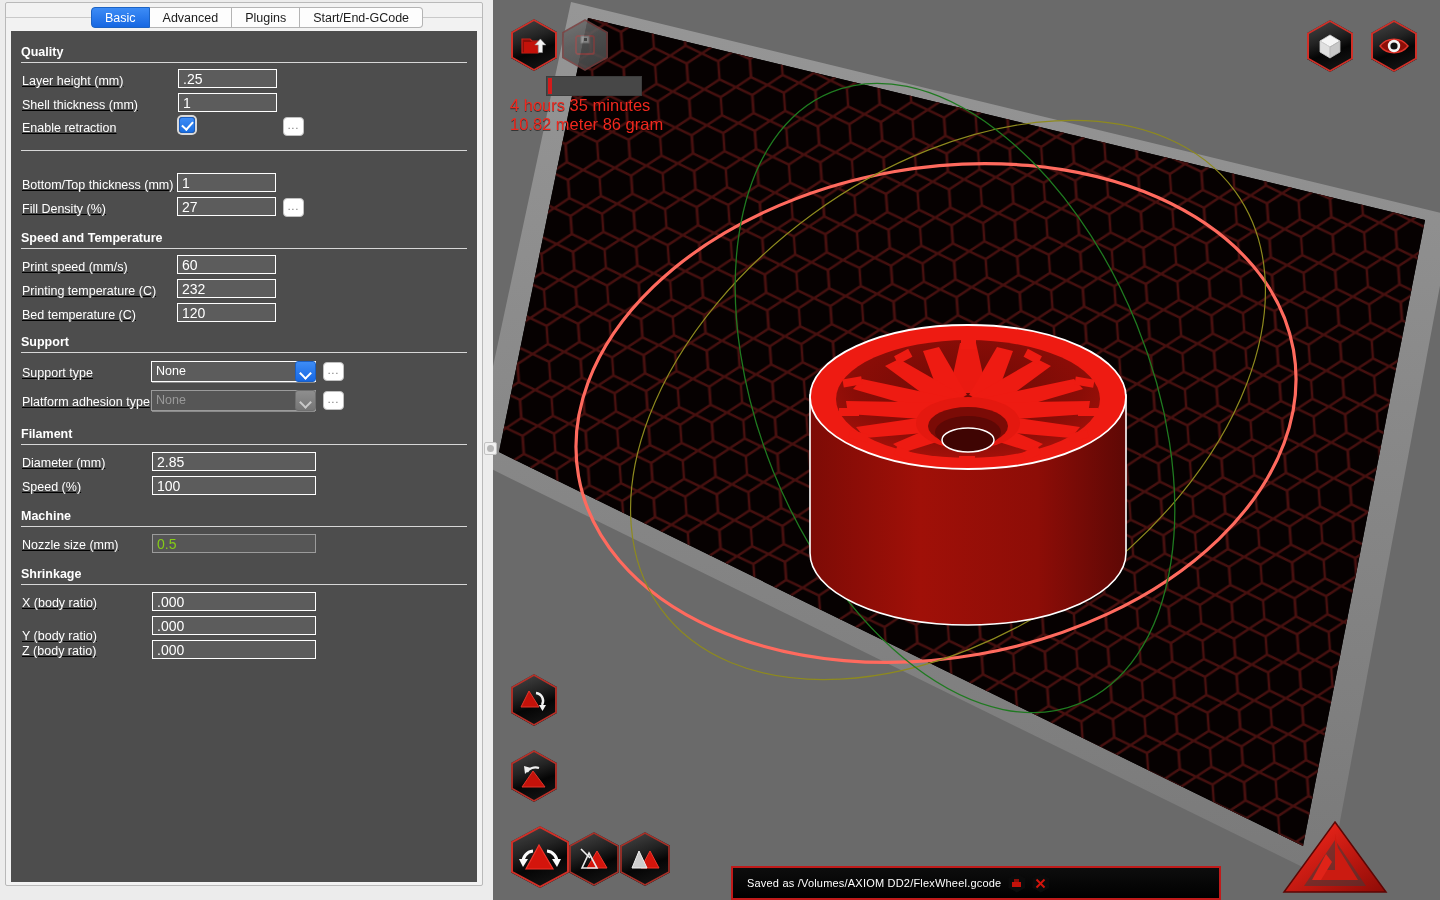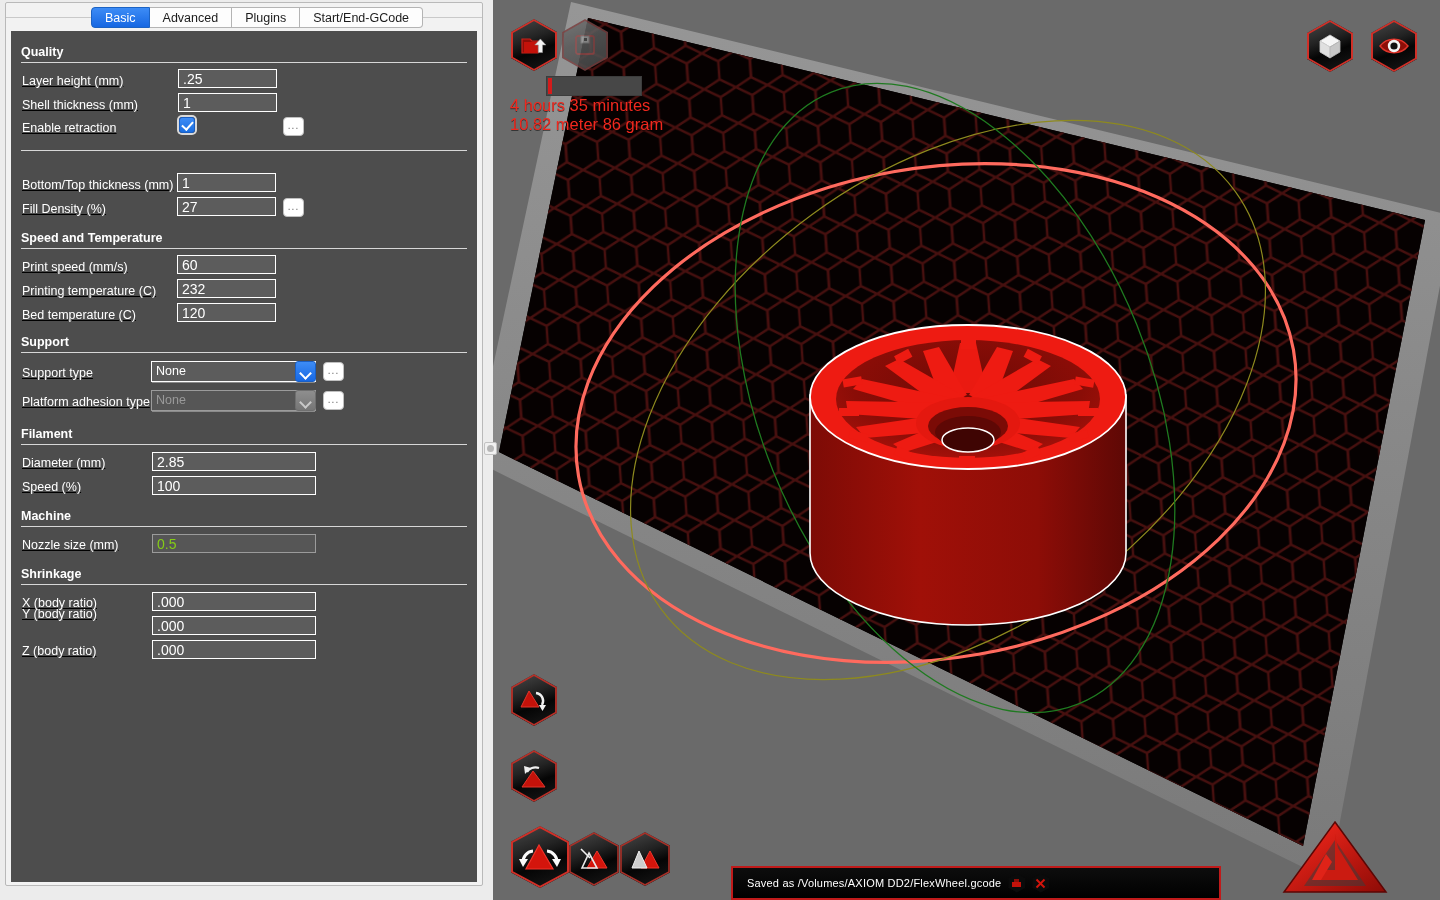--- a/index.html
+++ b/index.html
@@ -313,21 +313,21 @@
       <input class="field disabled" style="left: 141px; top: 503px; width: 164px;" value="0.5">
 
       <div class="group" style="top:536px">
         <div class="group-head">Shrinkage</div>
         <div class="group-rule"></div>
       </div>
       <div class="row" style="top:561px">
         <span class="row-label">X (body ratio)</span>
       </div>
       <input class="field" style="left: 141px; top: 561px; width: 164px;" value=".000">
-      <div class="row" style="top:572px">
+      <div class="row" style="top:594px">
         <span class="row-label">Y (body ratio)</span>
       </div>
       <input class="field" style="left: 141px; top: 585px; width: 164px;" value=".000">
       <div class="row" style="top:609px">
         <span class="row-label">Z (body ratio)</span>
       </div>
       <input class="field" style="left: 141px; top: 609px; width: 164px;" value=".000">
 
     </div>
 

